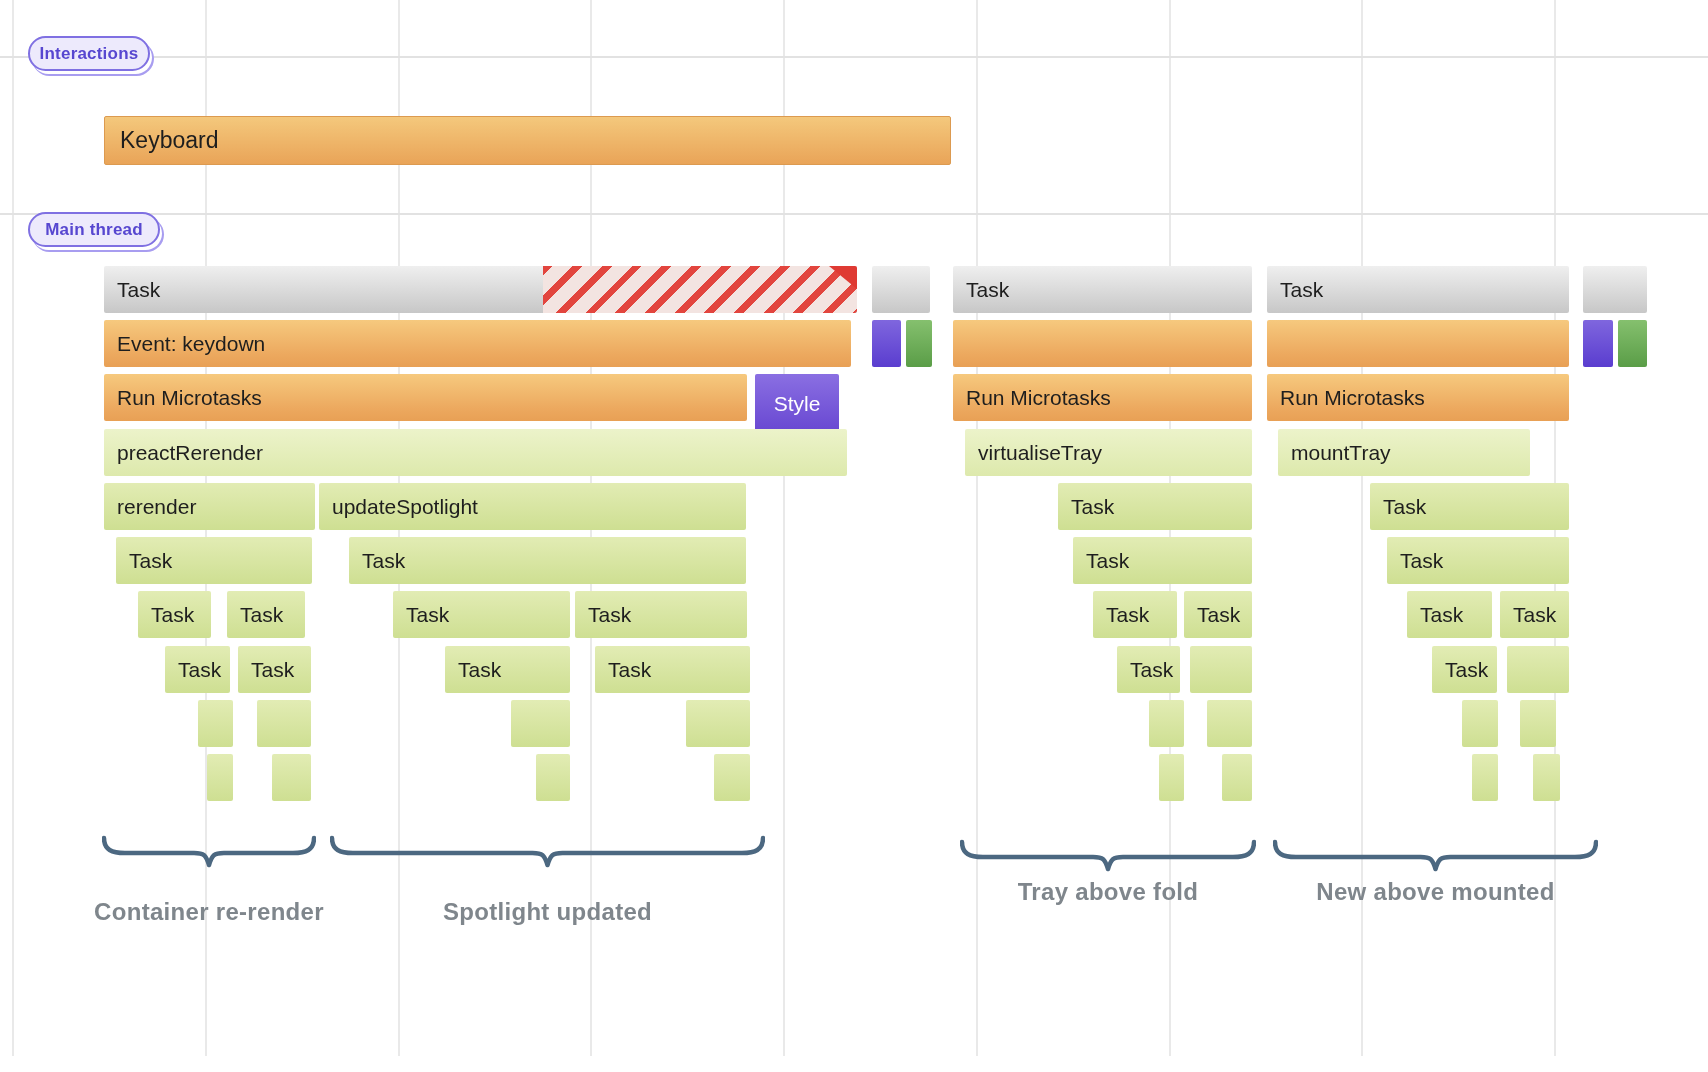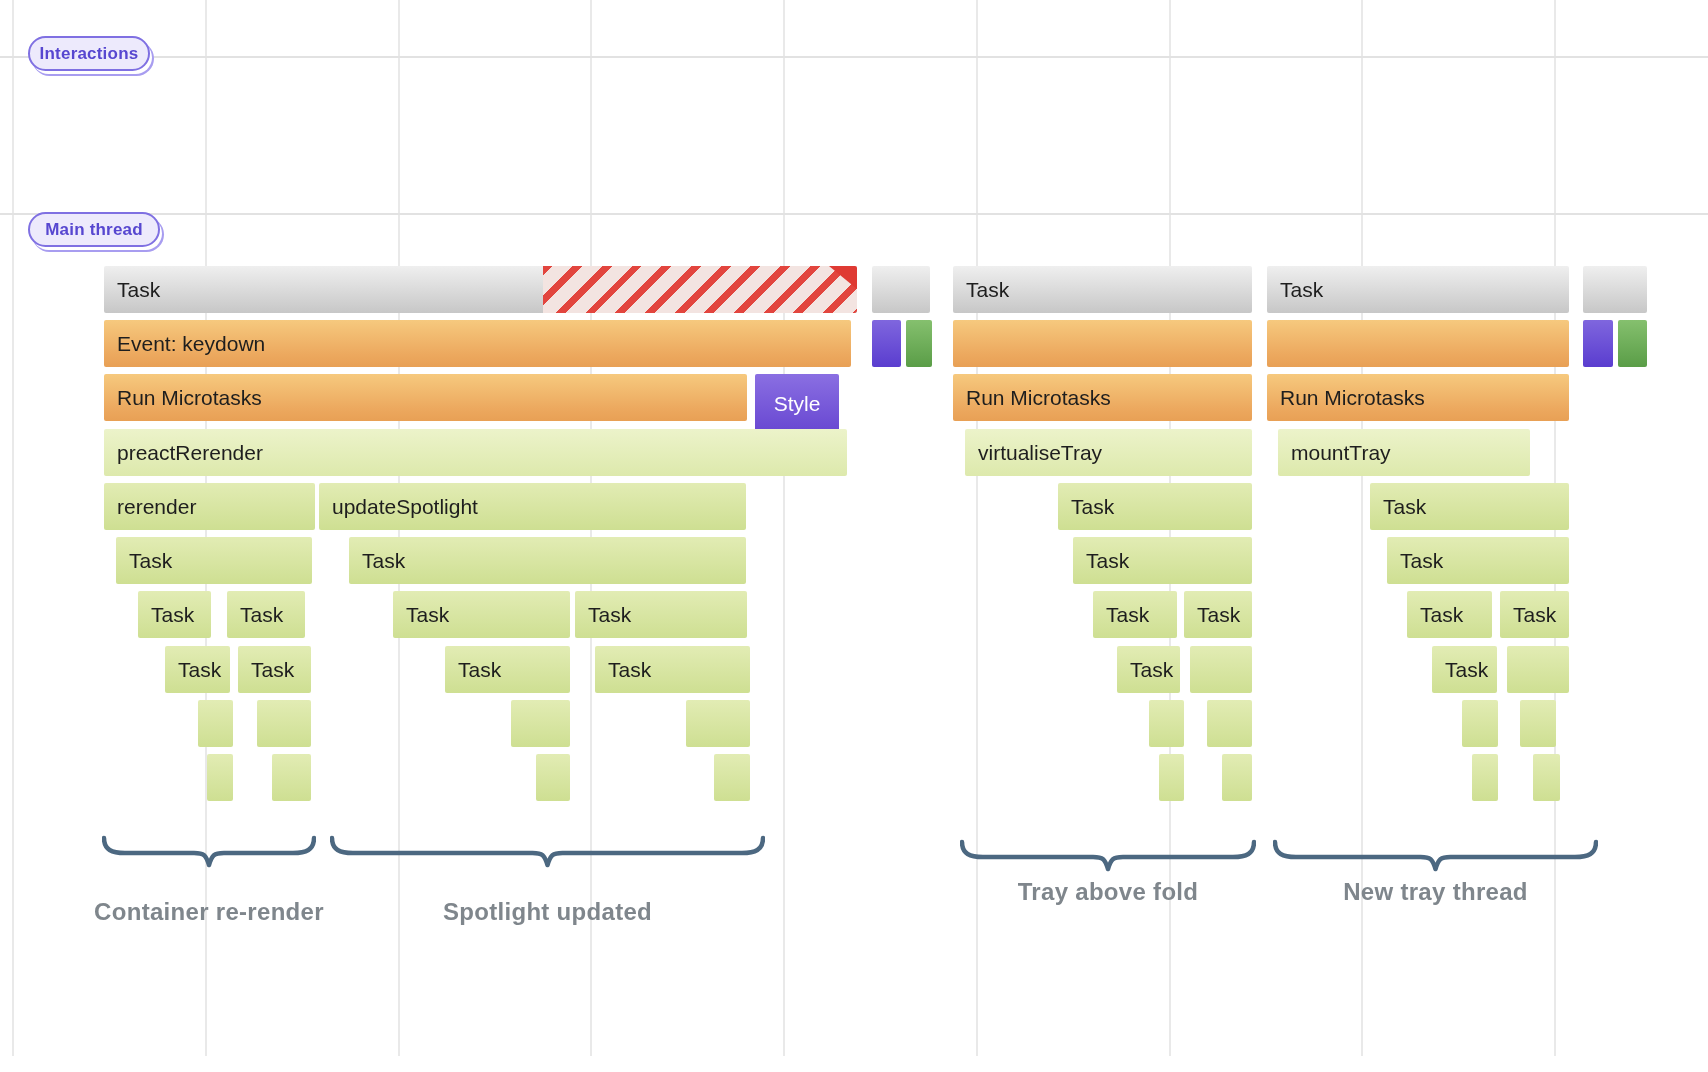--- a/index.html
+++ b/index.html
@@ -54,20 +54,23 @@
     </div>
   <div id="separators">
       <div class="separator" style="top: 56px;"></div>
       <div class="separator" style="top: 213px;"></div>
     </div>
 
   <div class="pill pill-interactions">
     <span>Interactions</span>
   </div>
 
+  <div class="keyboard-bar" id="keyboard-bar" style="left: 104px; top: 116px; width: 847px; height: 49px;">
+    <span class="lbl">Keyboard</span>
+  </div>
 
   <div class="pill pill-main-thread">
     <span>Main thread</span>
   </div>
 
   <div id="bars">
       <div class="bar gray" style="left: 104px; top: 266px; width: 753px; height: 47px;">
         <span class="lbl">Task</span>
         <div class="striped" style="width: 314px;"></div>
         <div class="tri"></div>
@@ -204,15 +207,15 @@
         <path d="M2 4 C 2 16, 10 19, 23 19 L 202.5 19 C 212.5 19, 214.5 21, 217.5 31 C 220.5 21, 222.5 19, 232.5 19 L 412 19 C 425 19, 433 16, 433 4"></path>
       </svg>
       <div class="anno-label" style="left: 547.5px; top: 898px;">Spotlight updated</div>
       <svg class="brace" width="296" height="34" viewBox="0 0 296 34" style="left: 960px; top: 838px;">
         <path d="M2 4 C 2 16, 10 19, 23 19 L 133 19 C 143 19, 145 21, 148 31 C 151 21, 153 19, 163 19 L 273 19 C 286 19, 294 16, 294 4"></path>
       </svg>
       <div class="anno-label" style="left: 1108px; top: 878px;">Tray above fold</div>
       <svg class="brace" width="325" height="34" viewBox="0 0 325 34" style="left: 1273px; top: 838px;">
         <path d="M2 4 C 2 16, 10 19, 23 19 L 147.5 19 C 157.5 19, 159.5 21, 162.5 31 C 165.5 21, 167.5 19, 177.5 19 L 302 19 C 315 19, 323 16, 323 4"></path>
       </svg>
-      <div class="anno-label" style="left: 1435.5px; top: 878px;">New tray thread</div>
+      <div class="anno-label" style="left: 1435.5px; top: 878px;">New above mounted</div>
     </div>
 </div>
 
 </body></html>

